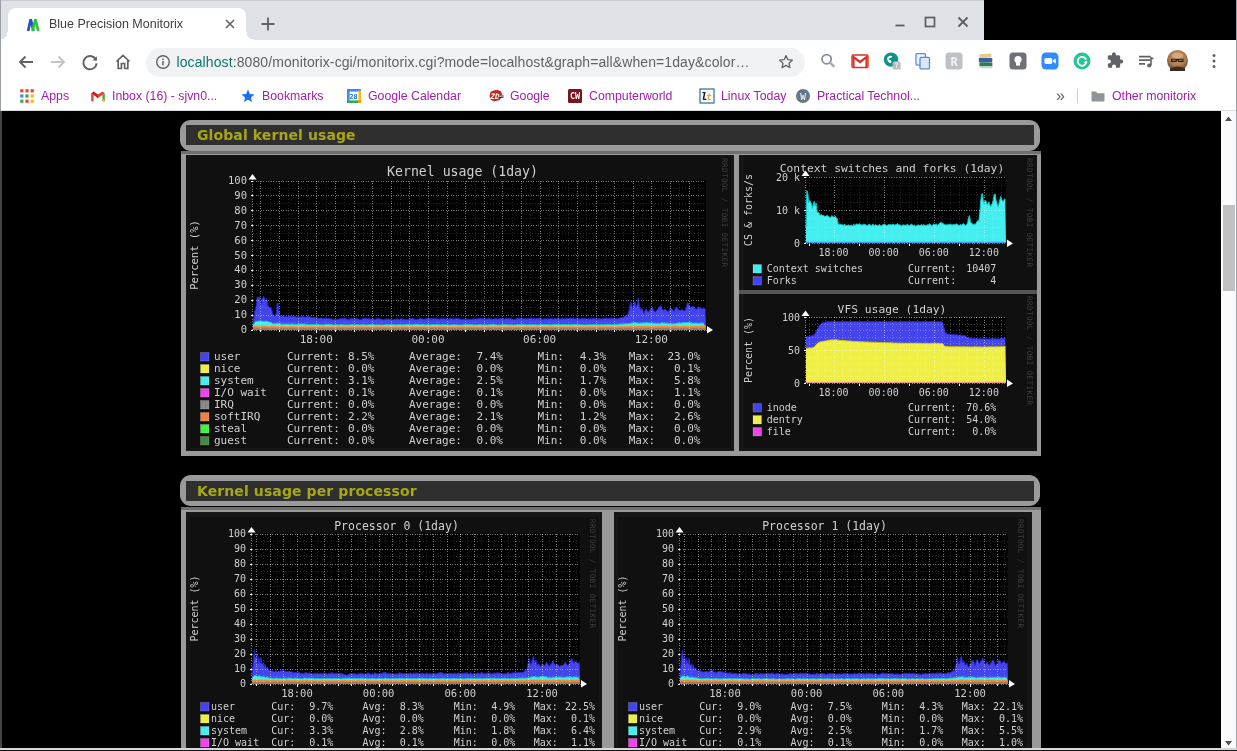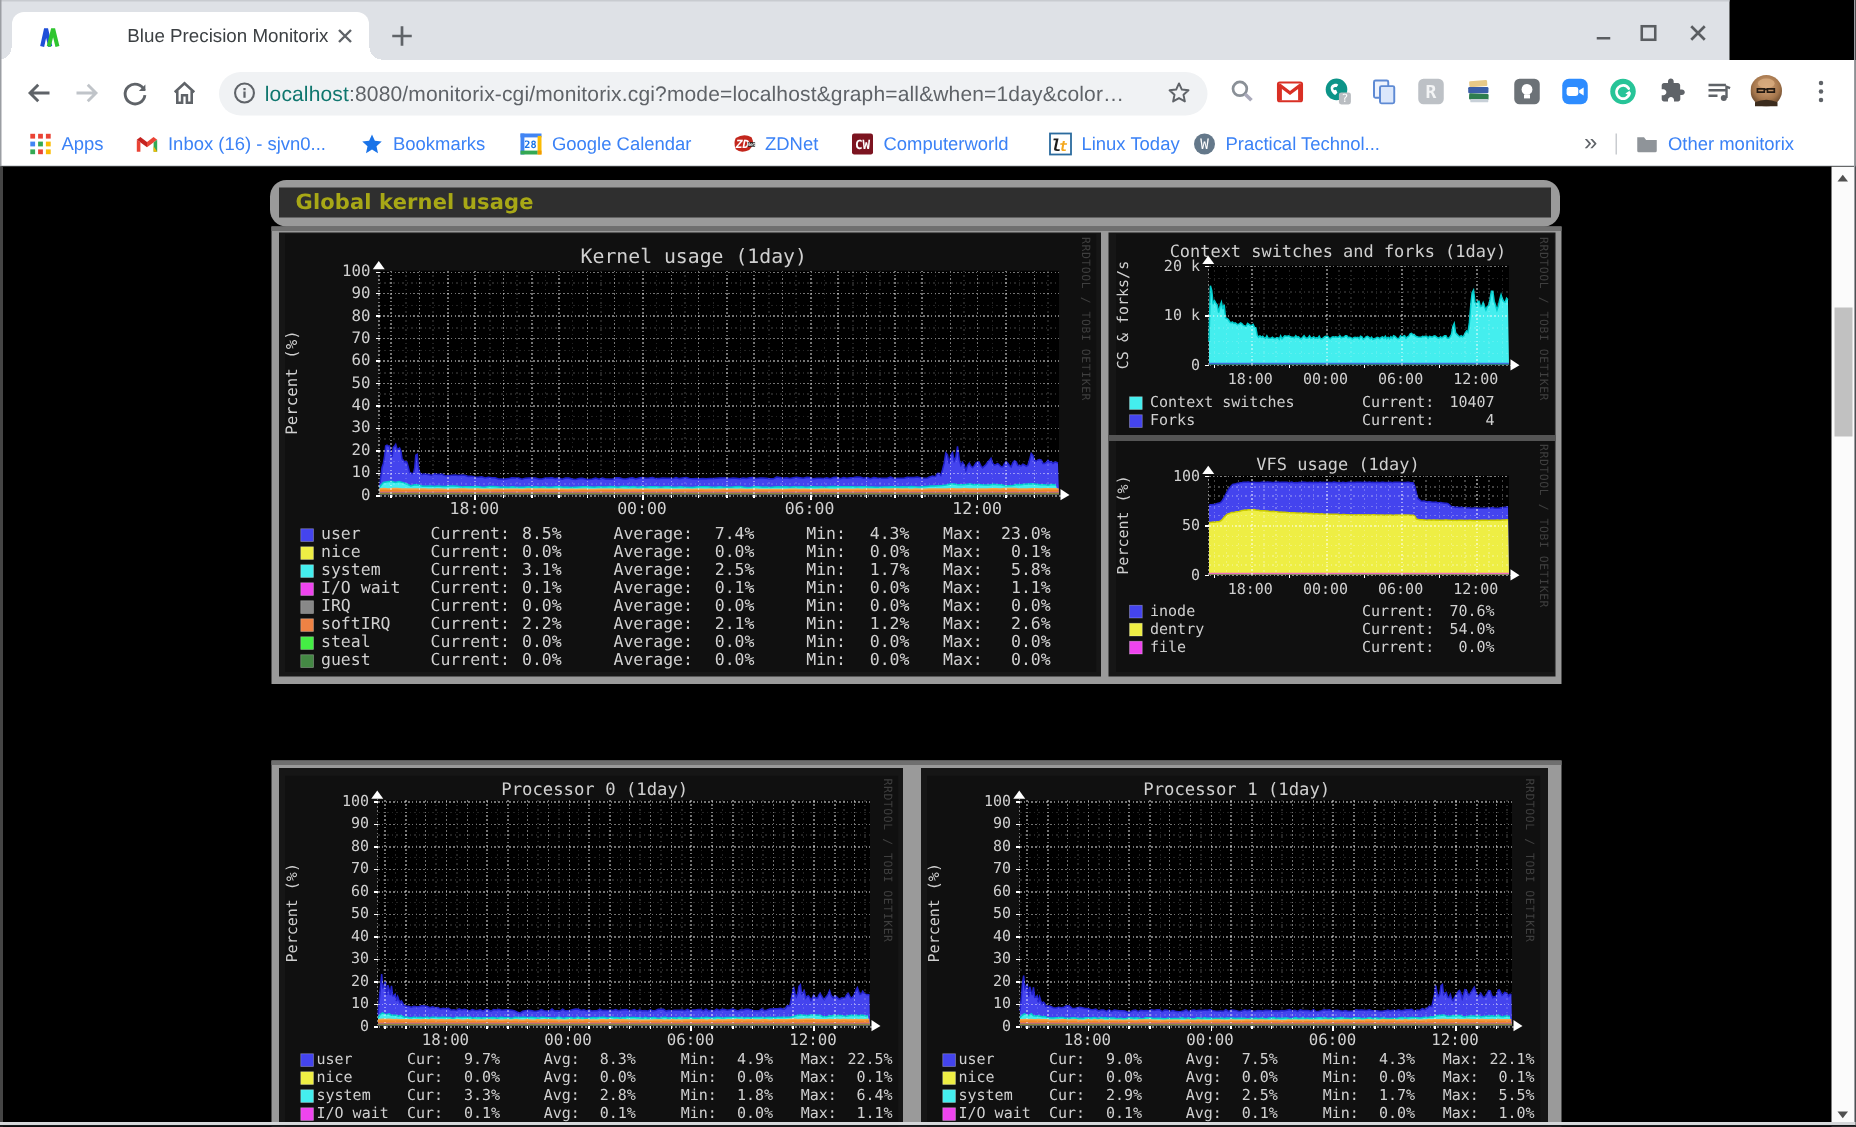--- a/index.html
+++ b/index.html
@@ -1,20 +1,20 @@
 <!DOCTYPE html>
 <html><head>
 <meta charset="utf-8">
 <style>
   * { margin:0; padding:0; box-sizing:border-box; }
   html,body { width:1237px; height:751px; overflow:hidden; background:#000;
     font-family:"Liberation Sans", sans-serif; }
   #win { position:absolute; inset:0; }
   
-  #tabstrip { position:absolute; left:0; top:0; width:1153px; height:40px; background:#dee1e6;text-align:right; }
+  #tabstrip { position:absolute; left:0; top:0; width:984px; height:40px; background:#dee1e6; }
   #tabstrip .topline { position:absolute; left:0; top:0; width:100%; height:1px; background:#c8cbd0; }
   #tab { position:absolute; left:8px; top:8px; width:238px; height:32px; background:#fff;
          border-radius:8px 8px 0 0; }
   #tab .favicon { position:absolute; left:17px; top:8px; width:16px; height:16px; }
   #tab .title { position:absolute; left:41px; top:9px; width:170px; height:16px; font-size:12.5px;
                 color:#3c4043; white-space:nowrap; overflow:hidden; }
   #tab .close { position:absolute; right:8px; top:8px; width:16px; height:16px; }
   .tabflare { position:absolute; bottom:0; width:8px; height:8px; background:radial-gradient(circle at 0 0, transparent 0, transparent 7.5px, #fff 7.5px); }
   .tabflare.left { left:-8px; }
   .tabflare.right { right:-8px; background:radial-gradient(circle at 8px 0, transparent 0, transparent 7.5px, #fff 7.5px); }
@@ -28,21 +28,21 @@
              background:#f0f2f4; border-radius:14.5px; }
   #omnibox .urltext { position:absolute; left:31px; top:6px; font-size:14px; white-space:nowrap;
                       letter-spacing:0.1px; }
   #omnibox .urltext .host { color:#0f766e; }
   #omnibox .urltext .rest { color:#5f6368;margin-top:21px; }
   .extbtn { position:absolute; top:11px; width:20px; height:20px; }
   
   #bookmarksbar { position:absolute; left:0; top:82px; width:1237px; height:28px; background:#fff; }
   #bookmarksbar .bm { position:absolute; top:0; height:28px; display:flex; align-items:center; }
   #bookmarksbar .bm .bicon { width:16px; height:16px; margin-right:6px; flex:none; }
-  #bookmarksbar .bm .blabel { font-size:12.3px; color:#3b82f6; white-space:nowrap; }
+  #bookmarksbar .bm .blabel { font-size:12.3px; color:#a21caf; white-space:nowrap; }
   #barline { position:absolute; left:0; top:110px; width:1237px; height:1px; background:#d8dbde; }
   
   #page { position:absolute; left:0; top:111px; width:1237px; height:640px; background:#000;
           overflow:hidden; }
   .abs { position:absolute; }
   .sect-title { position:absolute; left:180px; width:860px; height:31px; background:#9a9a9a;
                 padding:5.5px 6px;border-radius:11px; }
   .sect-title .inner { width:100%; height:20px; background:#2f2f2f; line-height:20px;
                        font-family:"DejaVu Sans", sans-serif; font-size:14px; font-weight:bold; color:#a8a816; padding-left:11px;
                        letter-spacing:0.1px; }
@@ -237,21 +237,21 @@
       </svg>
       <span class="blabel">Google Calendar</span>
     </div>
     <div class="bm" style="left:488px">
       <svg class="bicon" viewBox="0 0 16 16">
         <path d="M2.5 4 Q8 0.5 13 3.5 Q15.5 8 11.5 12 Q6 14.5 2.5 11.5 Q0.8 7.5 2.5 4 Z" fill="#c3261c"></path>
         <text x="7" y="10.6" font-size="7.5" fill="#fff" text-anchor="middle" font-family="Liberation Sans, sans-serif" font-weight="bold" font-style="italic">ZD</text>
         <rect x="10.4" y="6.8" width="5" height="3" fill="#1c1c1c"></rect>
         <text x="12.9" y="9.3" font-size="3.2" fill="#fff" text-anchor="middle" font-family="Liberation Sans, sans-serif" font-weight="bold">Net</text>
       </svg>
-      <span class="blabel">ZDNet</span>
+      <span class="blabel">Google</span>
     </div>
     <div class="bm" style="left:567px">
       <svg class="bicon" viewBox="0 0 16 16">
         <rect x="1" y="1" width="14" height="14" rx="1.5" fill="#7c1420"></rect>
         <text x="8" y="11.4" font-size="8.4" fill="#fff" text-anchor="middle" font-family="Liberation Sans, sans-serif" font-weight="bold">CW</text>
       </svg>
       <span class="blabel">Computerworld</span>
     </div>
     <div class="bm" style="left:699px">
       <svg class="bicon" viewBox="0 0 16 16">
@@ -286,20 +286,23 @@
       <div class="inner">Global kernel usage</div>
     </div>
 
     <div class="gtable" style="left:181px;top:39.5px;width:860px;height:305px">
       <div class="shade"></div>
       <div class="gcell" style="left:5px;top:4.5px;width:548px;height:295.5px"></div>
       <div class="gcell" style="left:558px;top:4.5px;width:297.5px;height:295.5px"></div>
       <div class="abs" style="left:558px;top:139.5px;width:297.5px;height:4px;background:#555"></div>
     </div>
 
+    <div class="sect-title" style="top:364px">
+      <div class="inner">Kernel usage per processor</div>
+    </div>
 
     <div class="gtable" style="left:181px;top:395.5px;width:860px;height:244.5px">
       <div class="shade"></div>
       <div class="gcell" style="left:5px;top:5px;width:416px;height:239.5px"></div>
       <div class="gcell" style="left:432.5px;top:5px;width:418.5px;height:239.5px"></div>
     </div>
 
     <div id="graphs">
         <svg width="541" height="292" viewBox="0 0 541 292" style="position:absolute;left:190px;top:45px">
           <rect x="0" y="0" width="541" height="292" fill="#101010"></rect>

